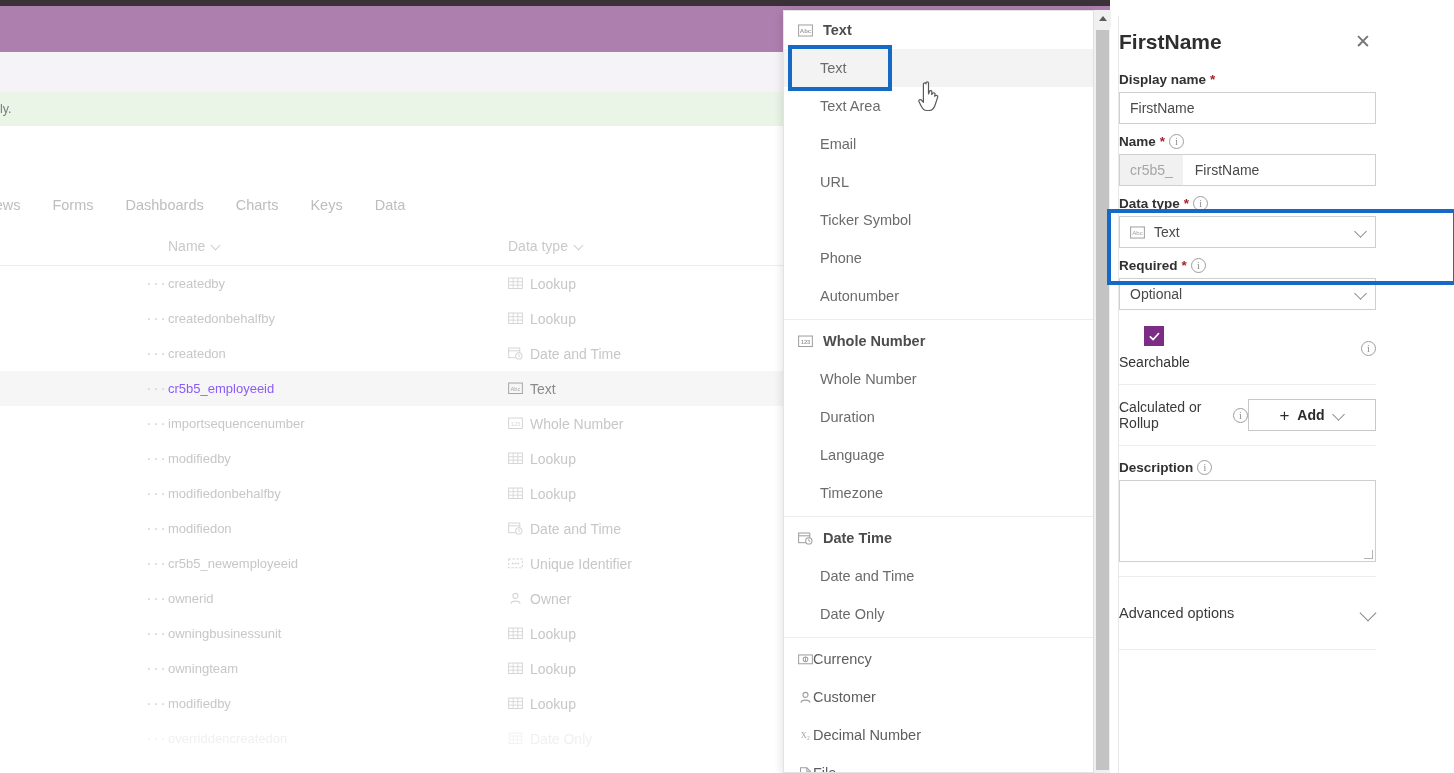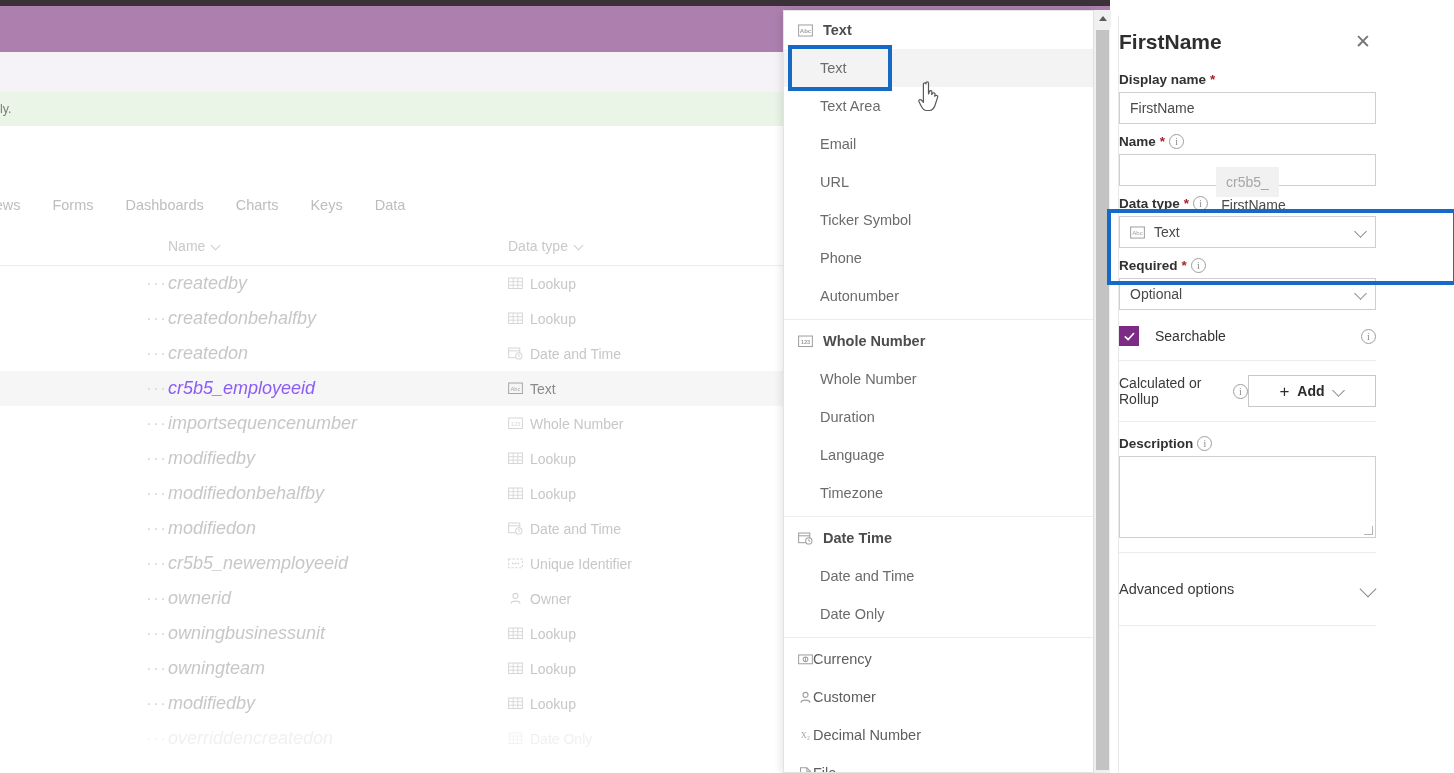--- a/index.html
+++ b/index.html
@@ -65,21 +65,21 @@
   .chev-sm::before {
     content: ""; position: absolute; left: 0; top: 1px;
     width: 6px; height: 6px; border-right: 1.4px solid #cfcfcf; border-bottom: 1.4px solid #cfcfcf;
     transform: rotate(45deg);
   }
   .tbl-row {
     height: 35px; display: flex; align-items: center; background: #ffffff;
   }
   .tbl-row.sel { background: #f7f6f6; }
   .cell-dots { color: #d6d6d6; font-size: 17px; letter-spacing: 1.5px; }
-  .cell-name { font-size: 18px; color: #c7c7c7; font-style: italic; }
+  .cell-name { font-size: 13px; color: #c7c7c7; }
   .tbl-row.sel .cell-name { color: #8b5cf6; }
   .cell-type { font-size: 14px; color: #c7c7c7; display: flex; align-items: center; gap: 7px; }
   .tbl-row.sel .cell-type { color: #8a8a8a; }
   .tbl-row.faint .cell-name, .tbl-row.faint .cell-type { color: #f0f0f0; }
   .tbl-row.faint .cell-dots { color: #f2f2f2; }
 
   .micro-ico { width: 15px; height: 13px; flex: 0 0 15px; opacity: .85; }
 
   
   .dd {
@@ -151,21 +151,21 @@
   .info-i {
     width: 15px; height: 15px; border-radius: 50%; border: 1px solid #9e9e9e;
     font-size: 10px; color: #8a8a8a; display: inline-flex; align-items: center; justify-content: center;
     font-weight: normal; font-family: "Liberation Serif", serif; flex: 0 0 15px;
   }
   .inp {
     height: 32px; border: 1px solid #cfcfcf; background: #fff;
     display: flex; align-items: center; padding: 0 10px;
     font-size: 14px; color: #4a4a4a;
   }
-  .inp-split { padding: 12px; flex-direction: column; }
+  .inp-split { padding: 0; }
   .inp-prefix {
     height: 30px; background: #f1f1f1; color: #a6a6a6; font-size: 14px;
     display: flex; align-items: center; padding: 0 10px; flex: 0 0 auto;
   }
   .inp-splitval { font-size: 14px; color: #4a4a4a; padding-left: 12px; }
   .sel-box {
     height: 32px; border: 1px solid #cfcfcf; background: #fff;
     display: flex; align-items: center; padding: 0 8px 0 10px;
     font-size: 14px; color: #4a4a4a; justify-content: space-between;
   }
@@ -174,21 +174,21 @@
   .chev-dn::before {
     content:""; position:absolute; left:1px; top:1px; width:8px;height:8px;
     border-right:1.5px solid #8a8a8a; border-bottom:1.5px solid #8a8a8a;
     transform: rotate(45deg);
   }
   .dt-ring {
     position: absolute; left: 1107px; top: 209px; width: 350px; height: 76px;
     border: 4px solid #1569c7; pointer-events: none; z-index: 15;
   }
   .chk-row { display: flex; align-items: center; justify-content: space-between; margin: 16px 0 10px 0; }
-  .chk-left { display: flex; align-items: center; gap: 16px; }
+  .chk-left { display: flex; align-items: center; gap: 8px; flex-direction: column; }
   .chk-box {
     width: 20px; height: 20px; background: #7c2c85; display: flex;
     align-items: center; justify-content: center; flex: 0 0 20px;
   }
   .chk-box svg { display:block; }
   .chk-label { font-size: 14px; color: #333; }
   .hr { height: 1px; background: #ededed; margin: 14px 0; }
   .rollup-row { display: flex; align-items: center; justify-content: space-between; }
   .rollup-label { font-size: 14px; color: #3a3a3a; display: flex; align-items: center; gap: 8px; }
   .add-btn {

